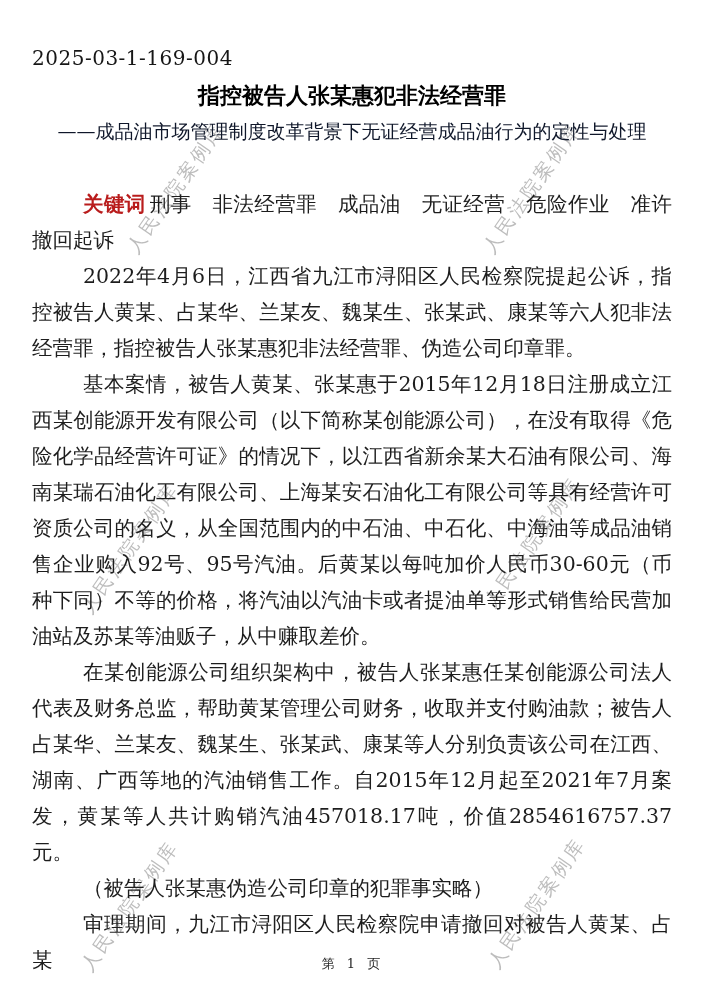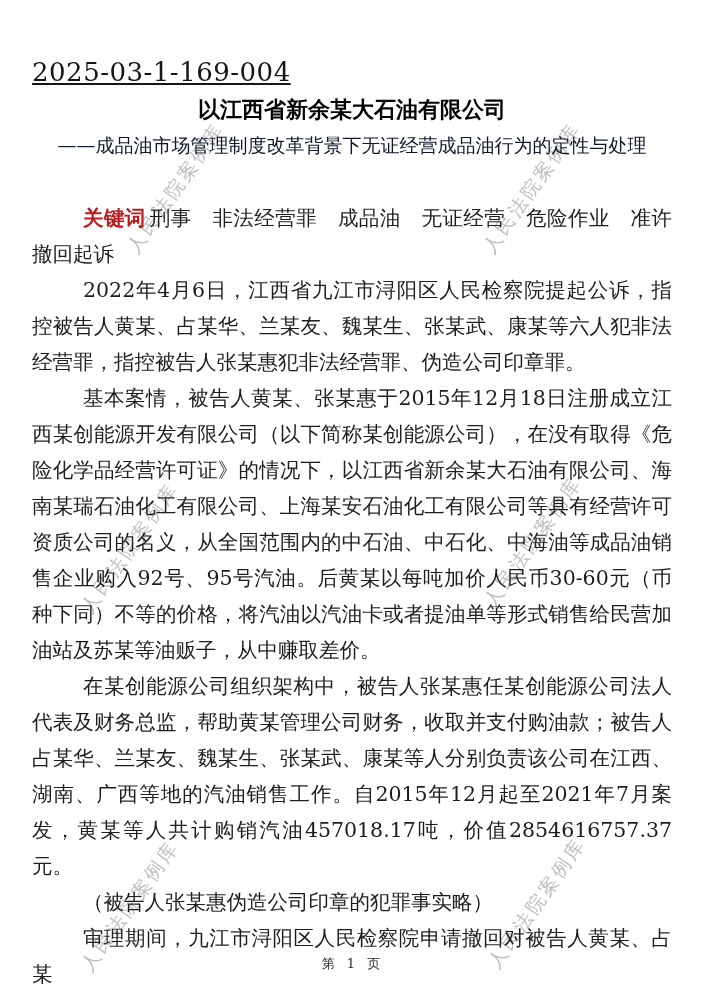--- a/index.html
+++ b/index.html
@@ -22,26 +22,25 @@
     letter-spacing:3px;
     color:#bdbdbd;
     transform:translate(-50%,-50%) rotate(-55deg);
   }
   
   .content {
     position:absolute; z-index:2;
     left:32px; top:0; width:640px;
   }
   .doc-number {
-    margin-top:60px;
-    font-size:26px;
+    margin-top:46px;
+    font-size:20px;
     line-height:24px;
     letter-spacing:0.5px;
     color:#161616;
-    text-decoration:underline;
   }
   .case-title {
     margin-top:12px;
     text-align:center;
     font-family:"DejaVu Sans","Liberation Sans",sans-serif;
     font-weight:bold;
     font-size:22px;
     line-height:28px;
     color:#000000;
   }
@@ -98,21 +97,21 @@
     <span class="wm" style="left:130px; top:548px;">人民法院案例库</span>
     <span class="wm" style="left:533px; top:542px;">人民法院案例库</span>
     <span class="wm" style="left:130px; top:906px;">人民法院案例库</span>
     <span class="wm" style="left:537px; top:903px;">人民法院案例库</span>
   </div>
 
   <div class="content">
 
     <div class="doc-number">2025-03-1-169-004</div>
 
-    <div class="case-title">以江西省新余某大石油有限公司</div>
+    <div class="case-title">指控被告人张某惠犯非法经营罪</div>
 
     <div class="case-subtitle">——成品油市场管理制度改革背景下无证经营成品油行为的定性与处理</div>
 
     <div class="para keywords-row">
       <span class="keywords-label">关键词</span><span>刑事　非法经营罪　成品油　无证经营　危险作业　准许撤回起诉</span>
     </div>
 
 
     <div class="body-block">
       <div class="para">2022年4月6日，江西省九江市浔阳区人民检察院提起公诉，指控被告人黄某、占某华、兰某友、魏某生、张某武、康某等六人犯非法经营罪，指控被告人张某惠犯非法经营罪、伪造公司印章罪。</div>

